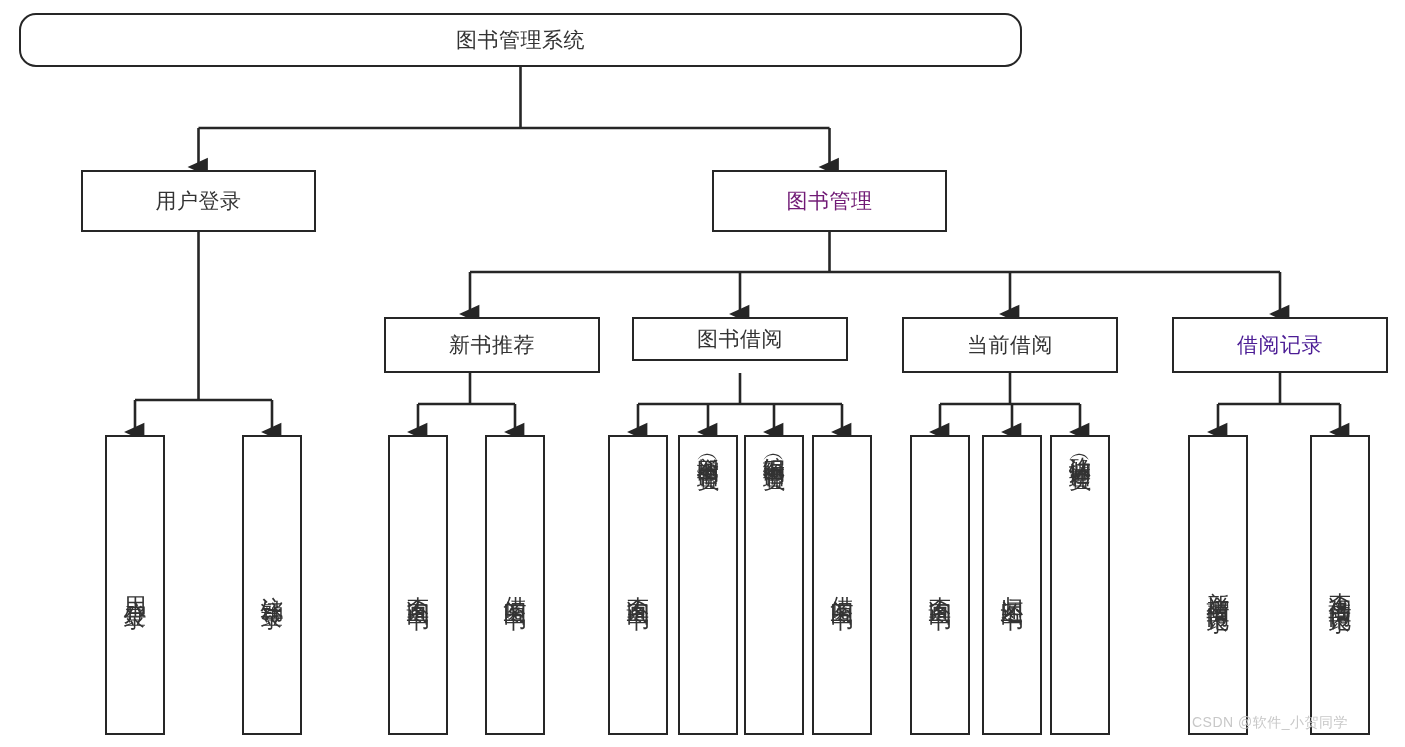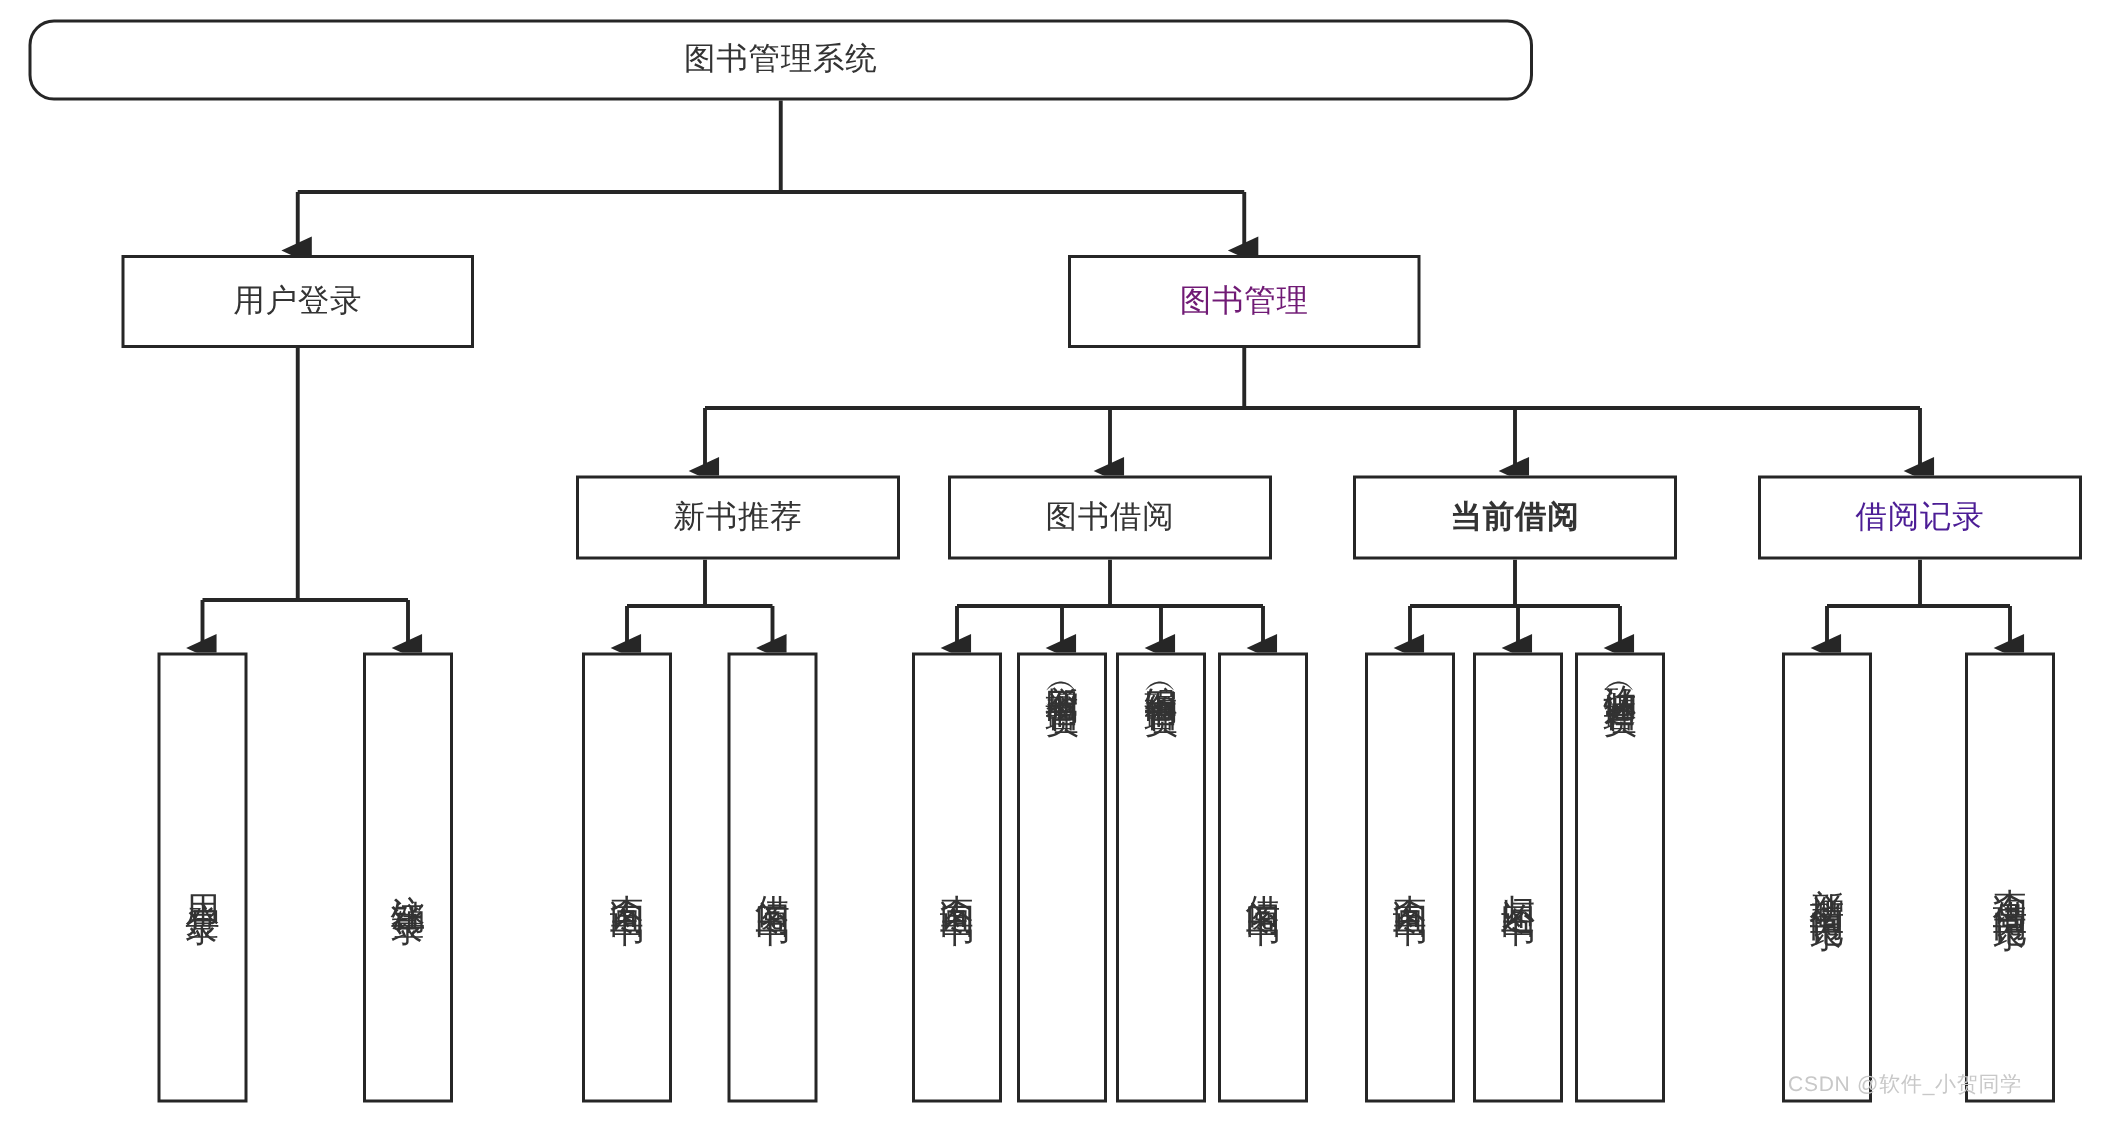--- a/index.html
+++ b/index.html
@@ -124,24 +124,24 @@
       </div>
       <div class="node horizontal" style="left: 81px; top: 170px; width: 235px; height: 62px; border-color: rgb(38, 38, 38);">
         <span class="node-label" style="color: rgb(51, 51, 51);">用户登录</span>
       </div>
       <div class="node horizontal" style="left: 712px; top: 170px; width: 235px; height: 62px; border-color: rgb(38, 38, 38);">
         <span class="node-label" style="color: #701a75;">图书管理</span>
       </div>
       <div class="node horizontal" style="left: 362px; top: 317px; width: 216px; height: 56px; border-color: rgb(38, 38, 38); margin-left: 22px;">
         <span class="node-label" style="color: rgb(51, 51, 51);">新书推荐</span>
       </div>
-      <div class="node horizontal" style="left: 632px; top: 317px; width: 216px; height: 56px; border-color: rgb(38, 38, 38);">
+      <div class="node horizontal" style="left: 632px; top: 317px; width: 216px; height: 44px; border-color: rgb(38, 38, 38);">
         <span class="node-label" style="color: rgb(51, 51, 51);">图书借阅</span>
       </div>
-      <div class="node horizontal" style="left: 902px; top: 317px; width: 216px; height: 56px; border-color: rgb(38, 38, 38); font-weight: bold;">
+      <div class="node horizontal" style="left: 902px; top: 317px; width: 216px; height: 56px; border-color: rgb(38, 38, 38);">
         <span class="node-label" style="color: rgb(51, 51, 51);">当前借阅</span>
       </div>
       <div class="node horizontal" style="left: 1172px; top: 317px; width: 216px; height: 56px; border-color: rgb(38, 38, 38);">
         <span class="node-label" style="color: #4c1d95;">借阅记录</span>
       </div>
       <div class="node vertical centered" style="left: 105px; top: 435px; width: 60px; height: 300px; border-color: rgb(38, 38, 38);">
         <span class="node-label" style="color: rgb(51, 51, 51);">用户登录</span>
       </div>
       <div class="node vertical centered" style="left: 242px; top: 435px; width: 60px; height: 300px; border-color: rgb(38, 38, 38);">
         <span class="node-label" style="color: rgb(51, 51, 51);">注销登录</span>

